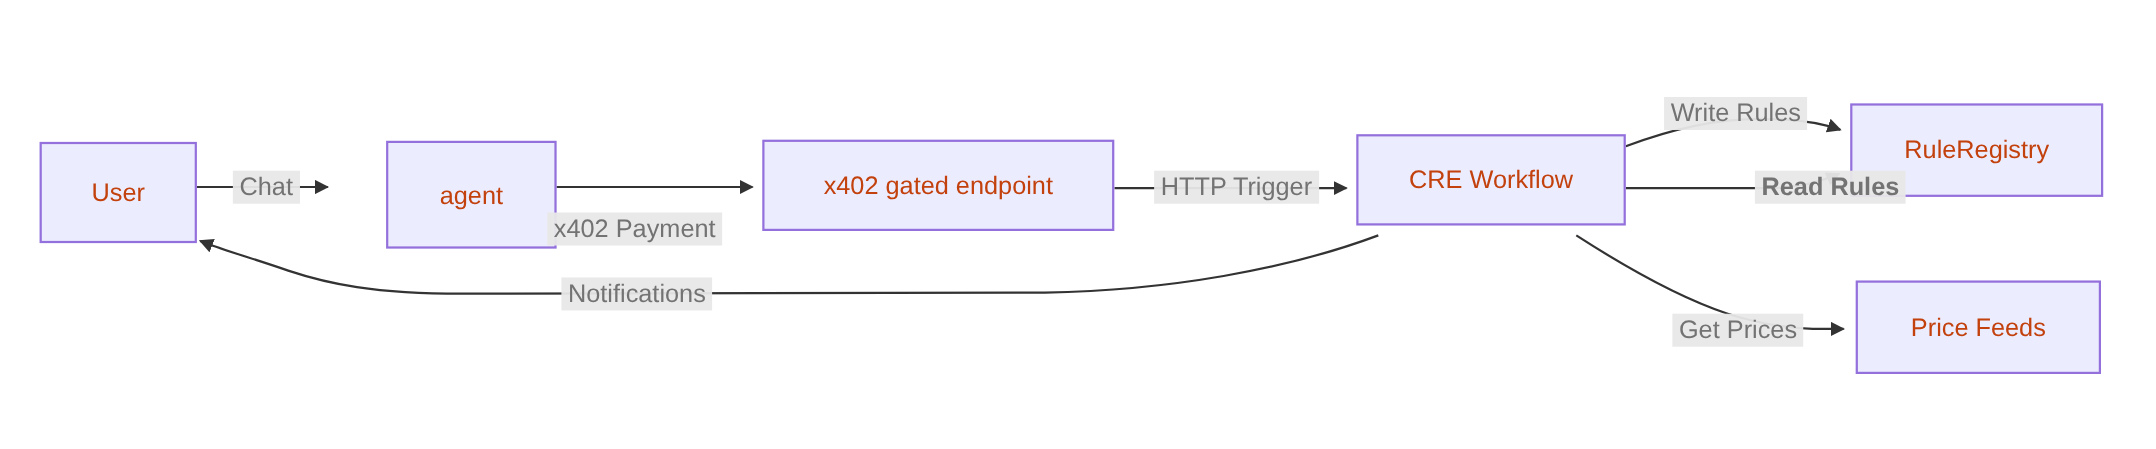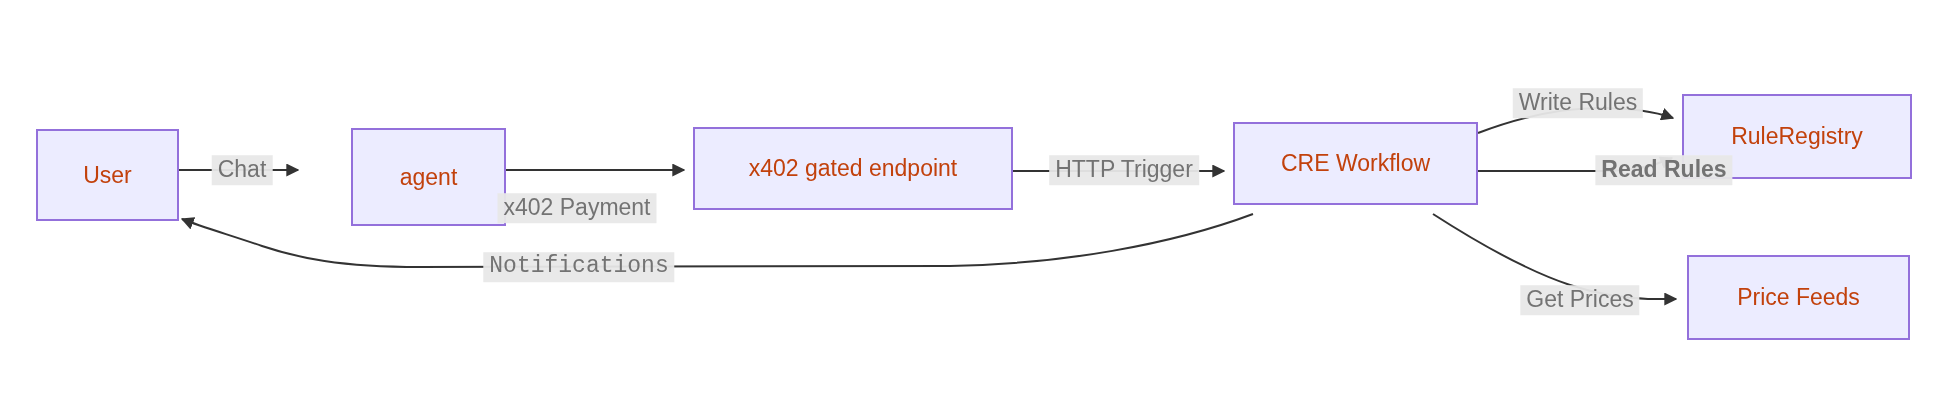--- a/index.html
+++ b/index.html
@@ -106,15 +106,15 @@
   <div class="edge-label" style="left:577px; top:171px;margin-top:37px;">x402 Payment</div>
 
   <div class="edge-label" style="left:1124px; top:170px;">HTTP Trigger</div>
 
   <div class="edge-label" style="left:1578px; top:103px;">Write Rules</div>
 
   <div class="edge-label" style="left:1664px; top:170px;font-weight:bold;">Read Rules</div>
 
   <div class="edge-label" style="left:1580px; top:300px;">Get Prices</div>
 
-  <div class="edge-label" style="left:579px; top:267px;font-family:Liberation Mono, monospace;">Notifications</div>
+  <div class="edge-label" style="left:579px; top:267px;">Notifications</div>
 
 </div>
 
 </body></html>

